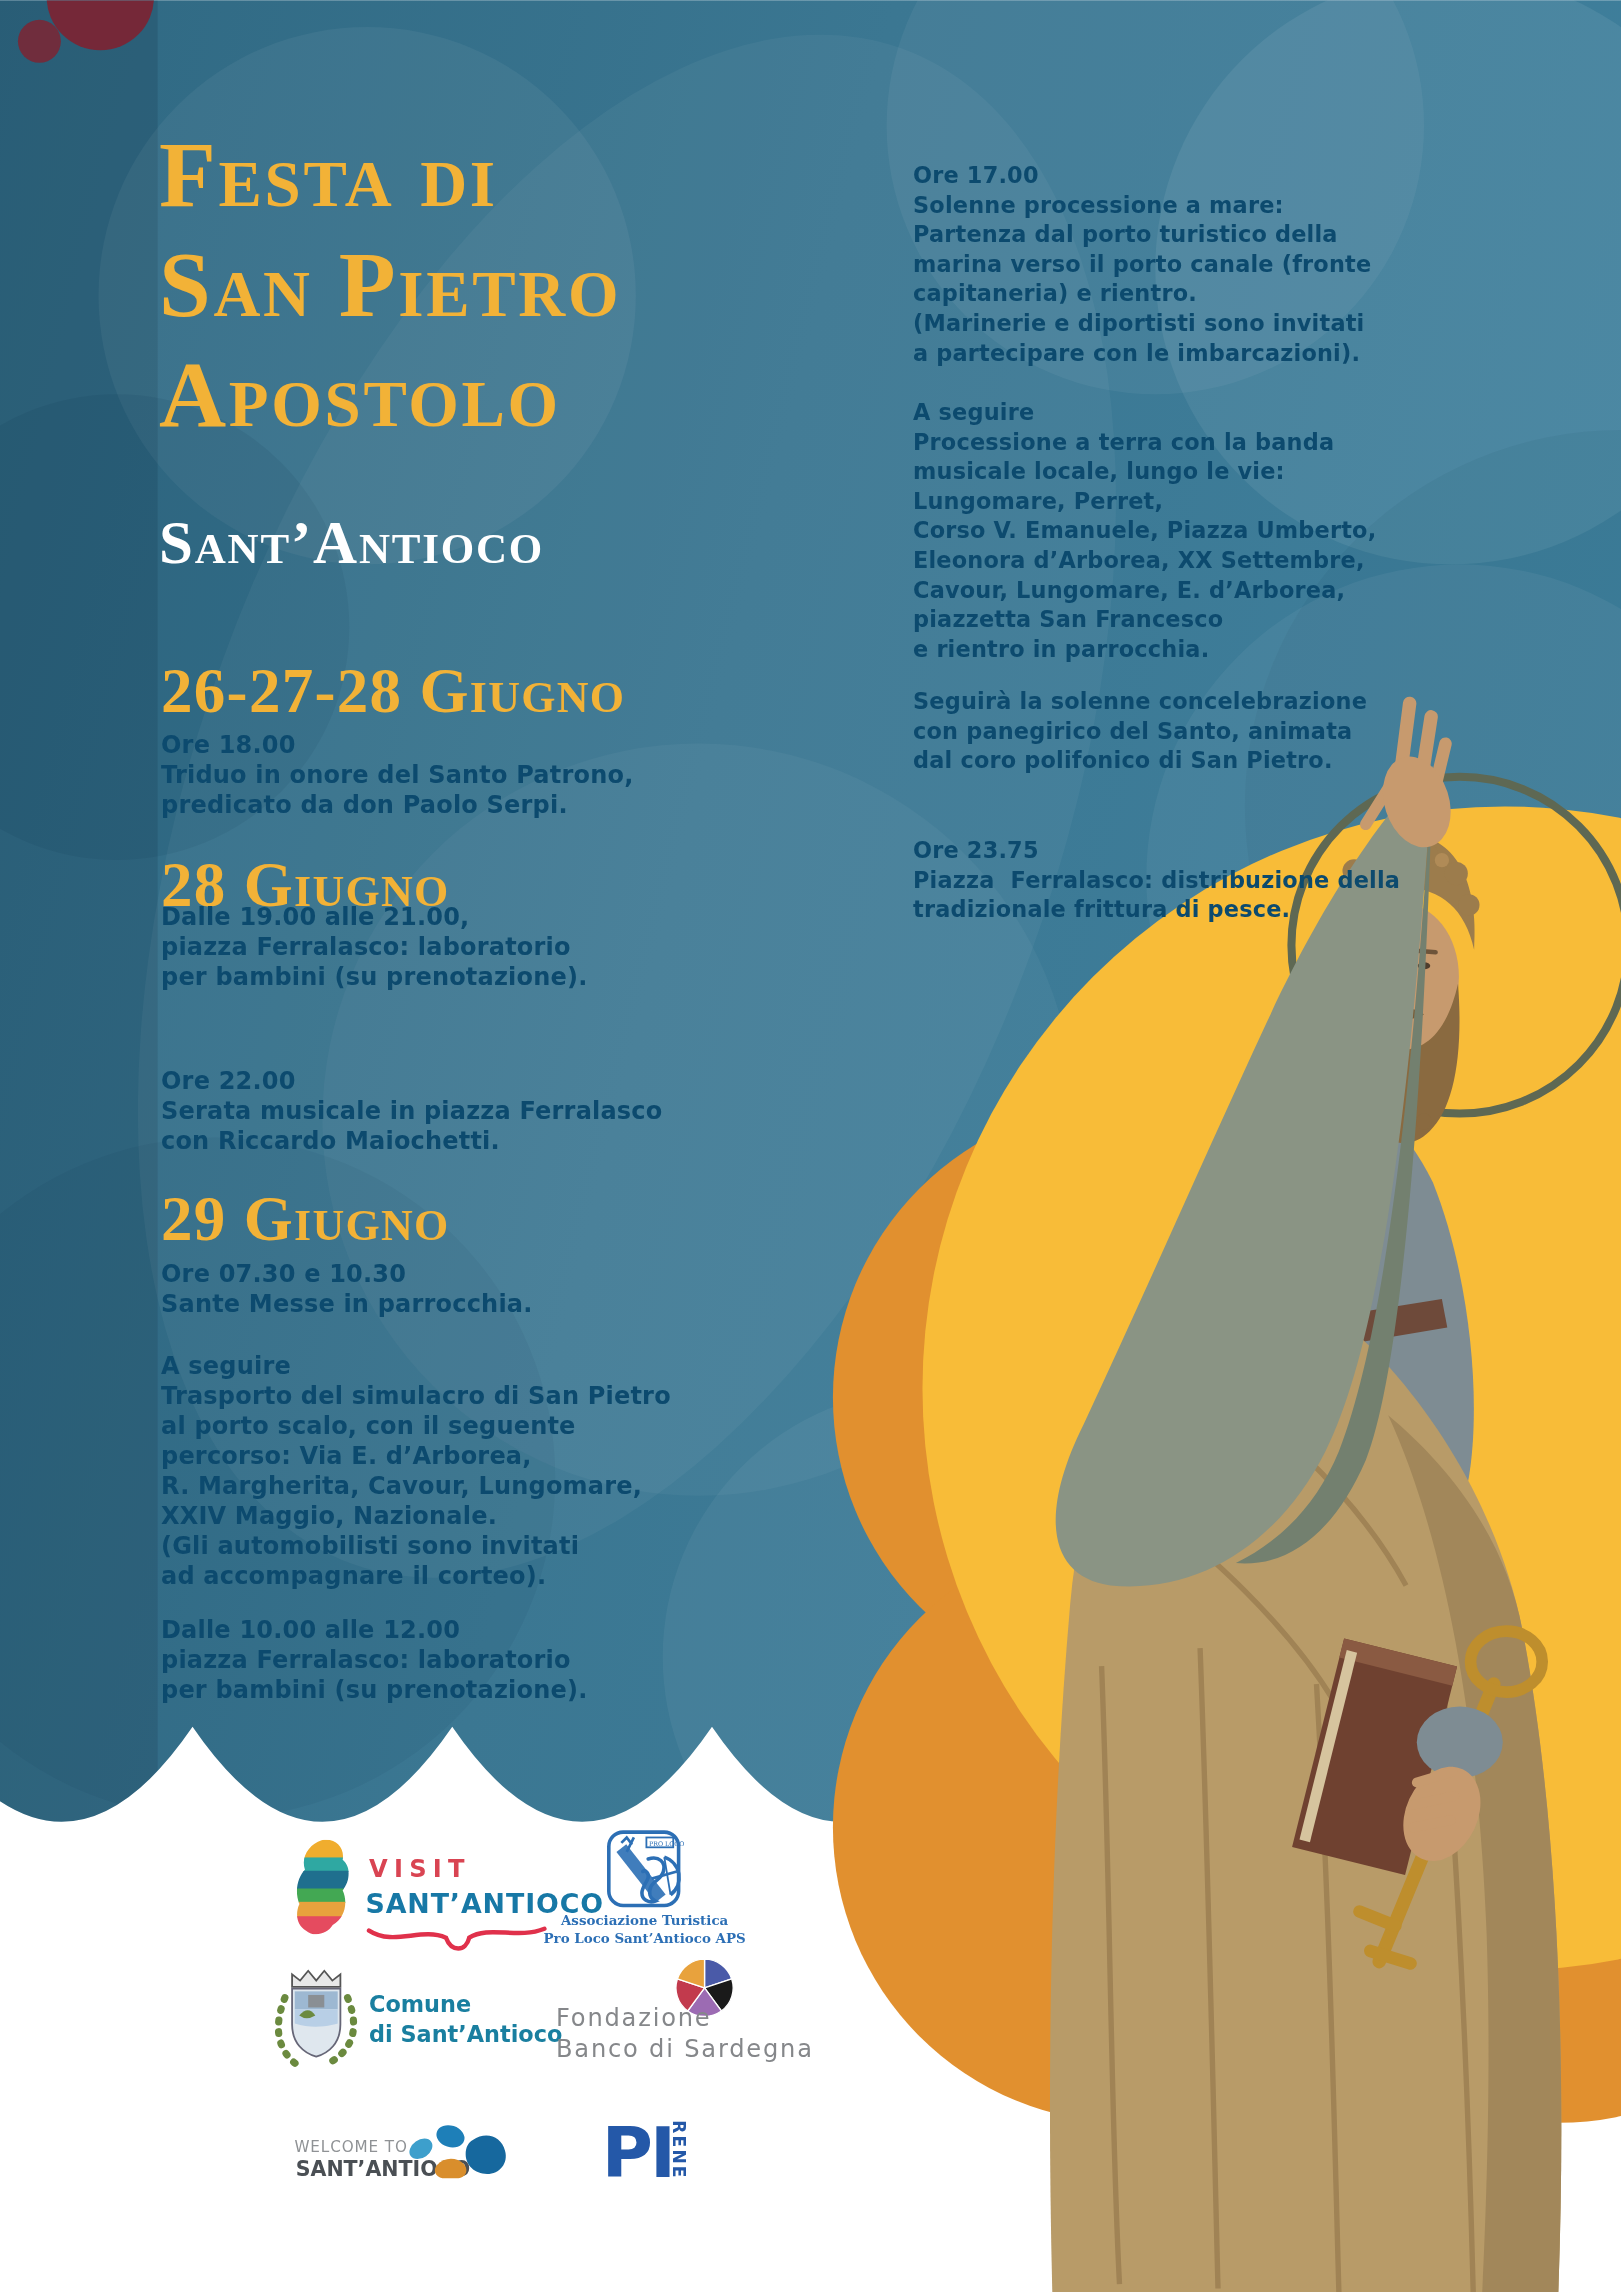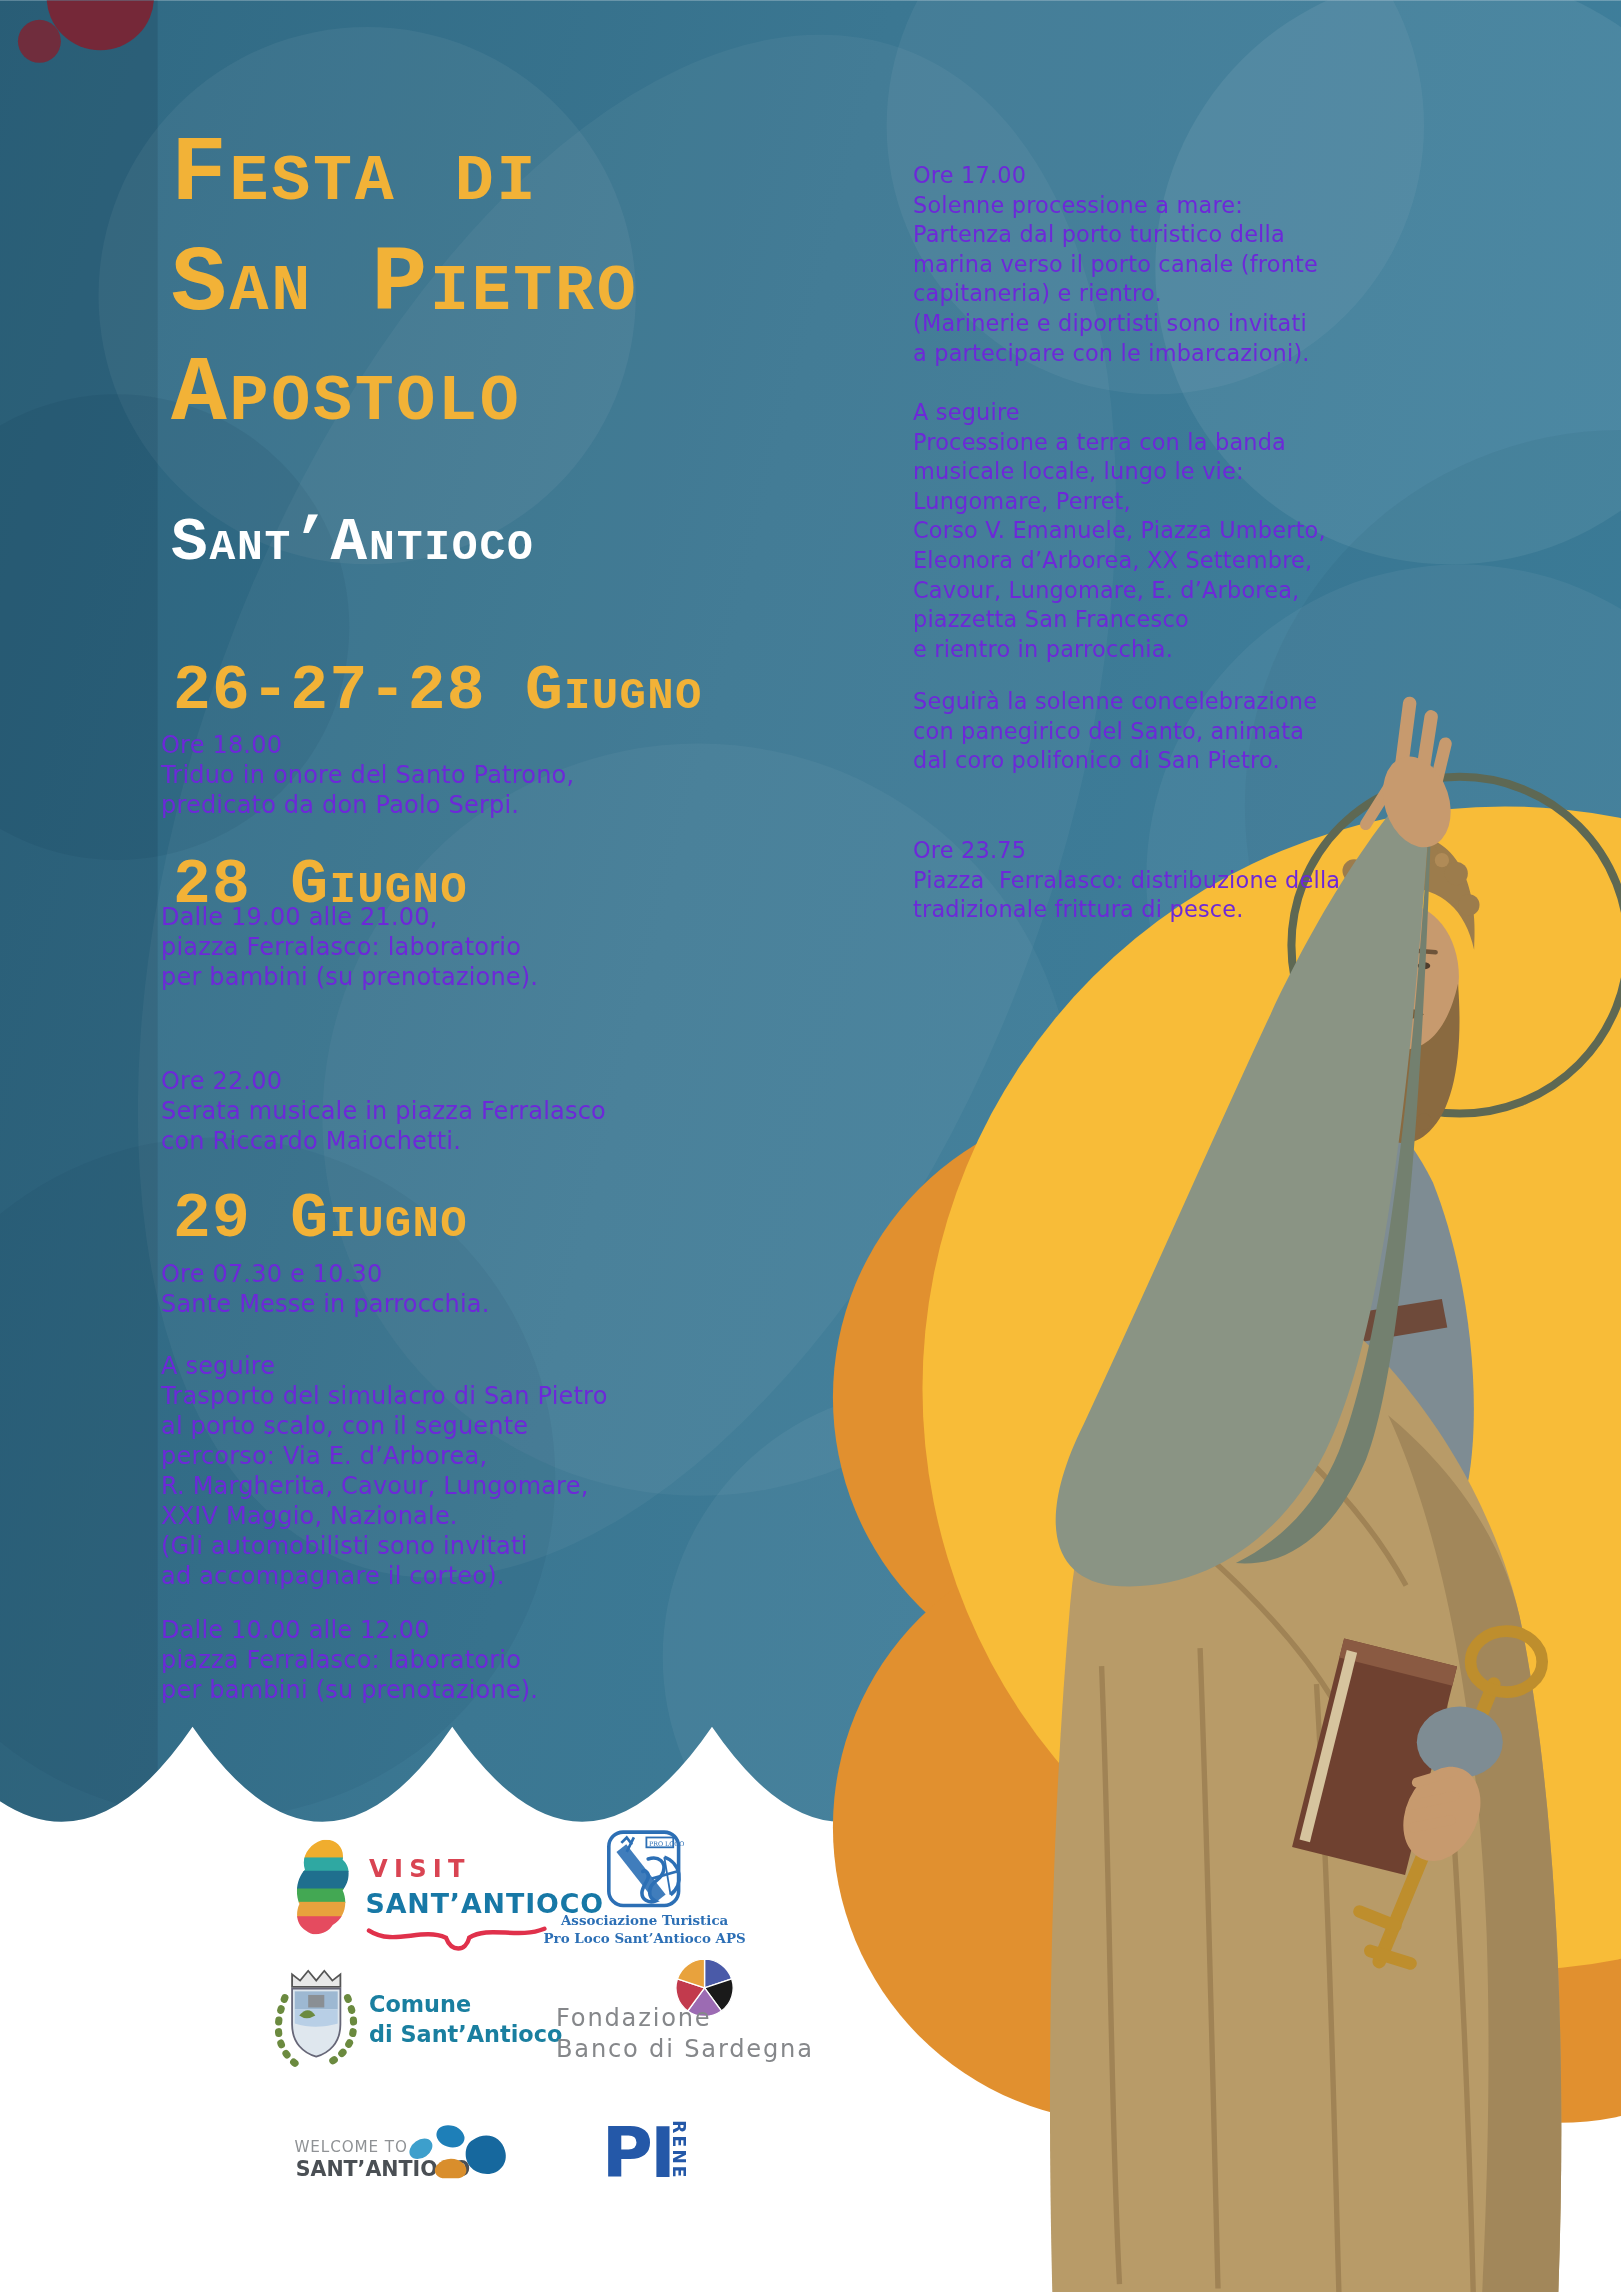--- a/index.html
+++ b/index.html
@@ -3,26 +3,26 @@
 <meta charset="utf-8">
 <style>
   html,body{margin:0;padding:0;background:#ffffff;}
   .page{position:relative;width:1621px;height:2293px;background:#ffffff;overflow:hidden;
         font-family:"DejaVu Sans",sans-serif;}
   svg{display:block}
   .bg{position:absolute;left:0;top:0;}
   .statue-svg{position:absolute;left:815px;top:681px;}
   .logos-svg{position:absolute;left:0;top:1782px;}
 
-  .txt{position:absolute;color:#6d28d9;font-weight:normal;white-space:pre;
+  .txt{position:absolute;color:#0c4a6e;font-weight:bold;white-space:pre;
        font-size:24px;line-height:30px;letter-spacing:0.2px;}
   .txt-r{font-size:22.4px;line-height:29.6px;}
 
-  .serif-h{position:absolute;font-family:Liberation Mono, monospace;font-weight:bold;
-           font-variant:small-caps;line-height:1;white-space:pre;margin-left:12px;}
+  .serif-h{position:absolute;font-family:Liberation Serif, serif;font-weight:bold;
+           font-variant:small-caps;line-height:1;white-space:pre;}
   .title{color:#F2B237;font-size:93px;line-height:110px;letter-spacing:2.7px;}
   .subtitle{color:#ffffff;font-size:61px;letter-spacing:1.8px;}
   .dateh{color:#F2B237;font-size:63px;letter-spacing:1.3px;}
 </style>
 </head>
 <body>
 
 <div class="page">
 
   <svg class="bg" width="1621" height="2293" viewBox="0 0 1810 2560">

